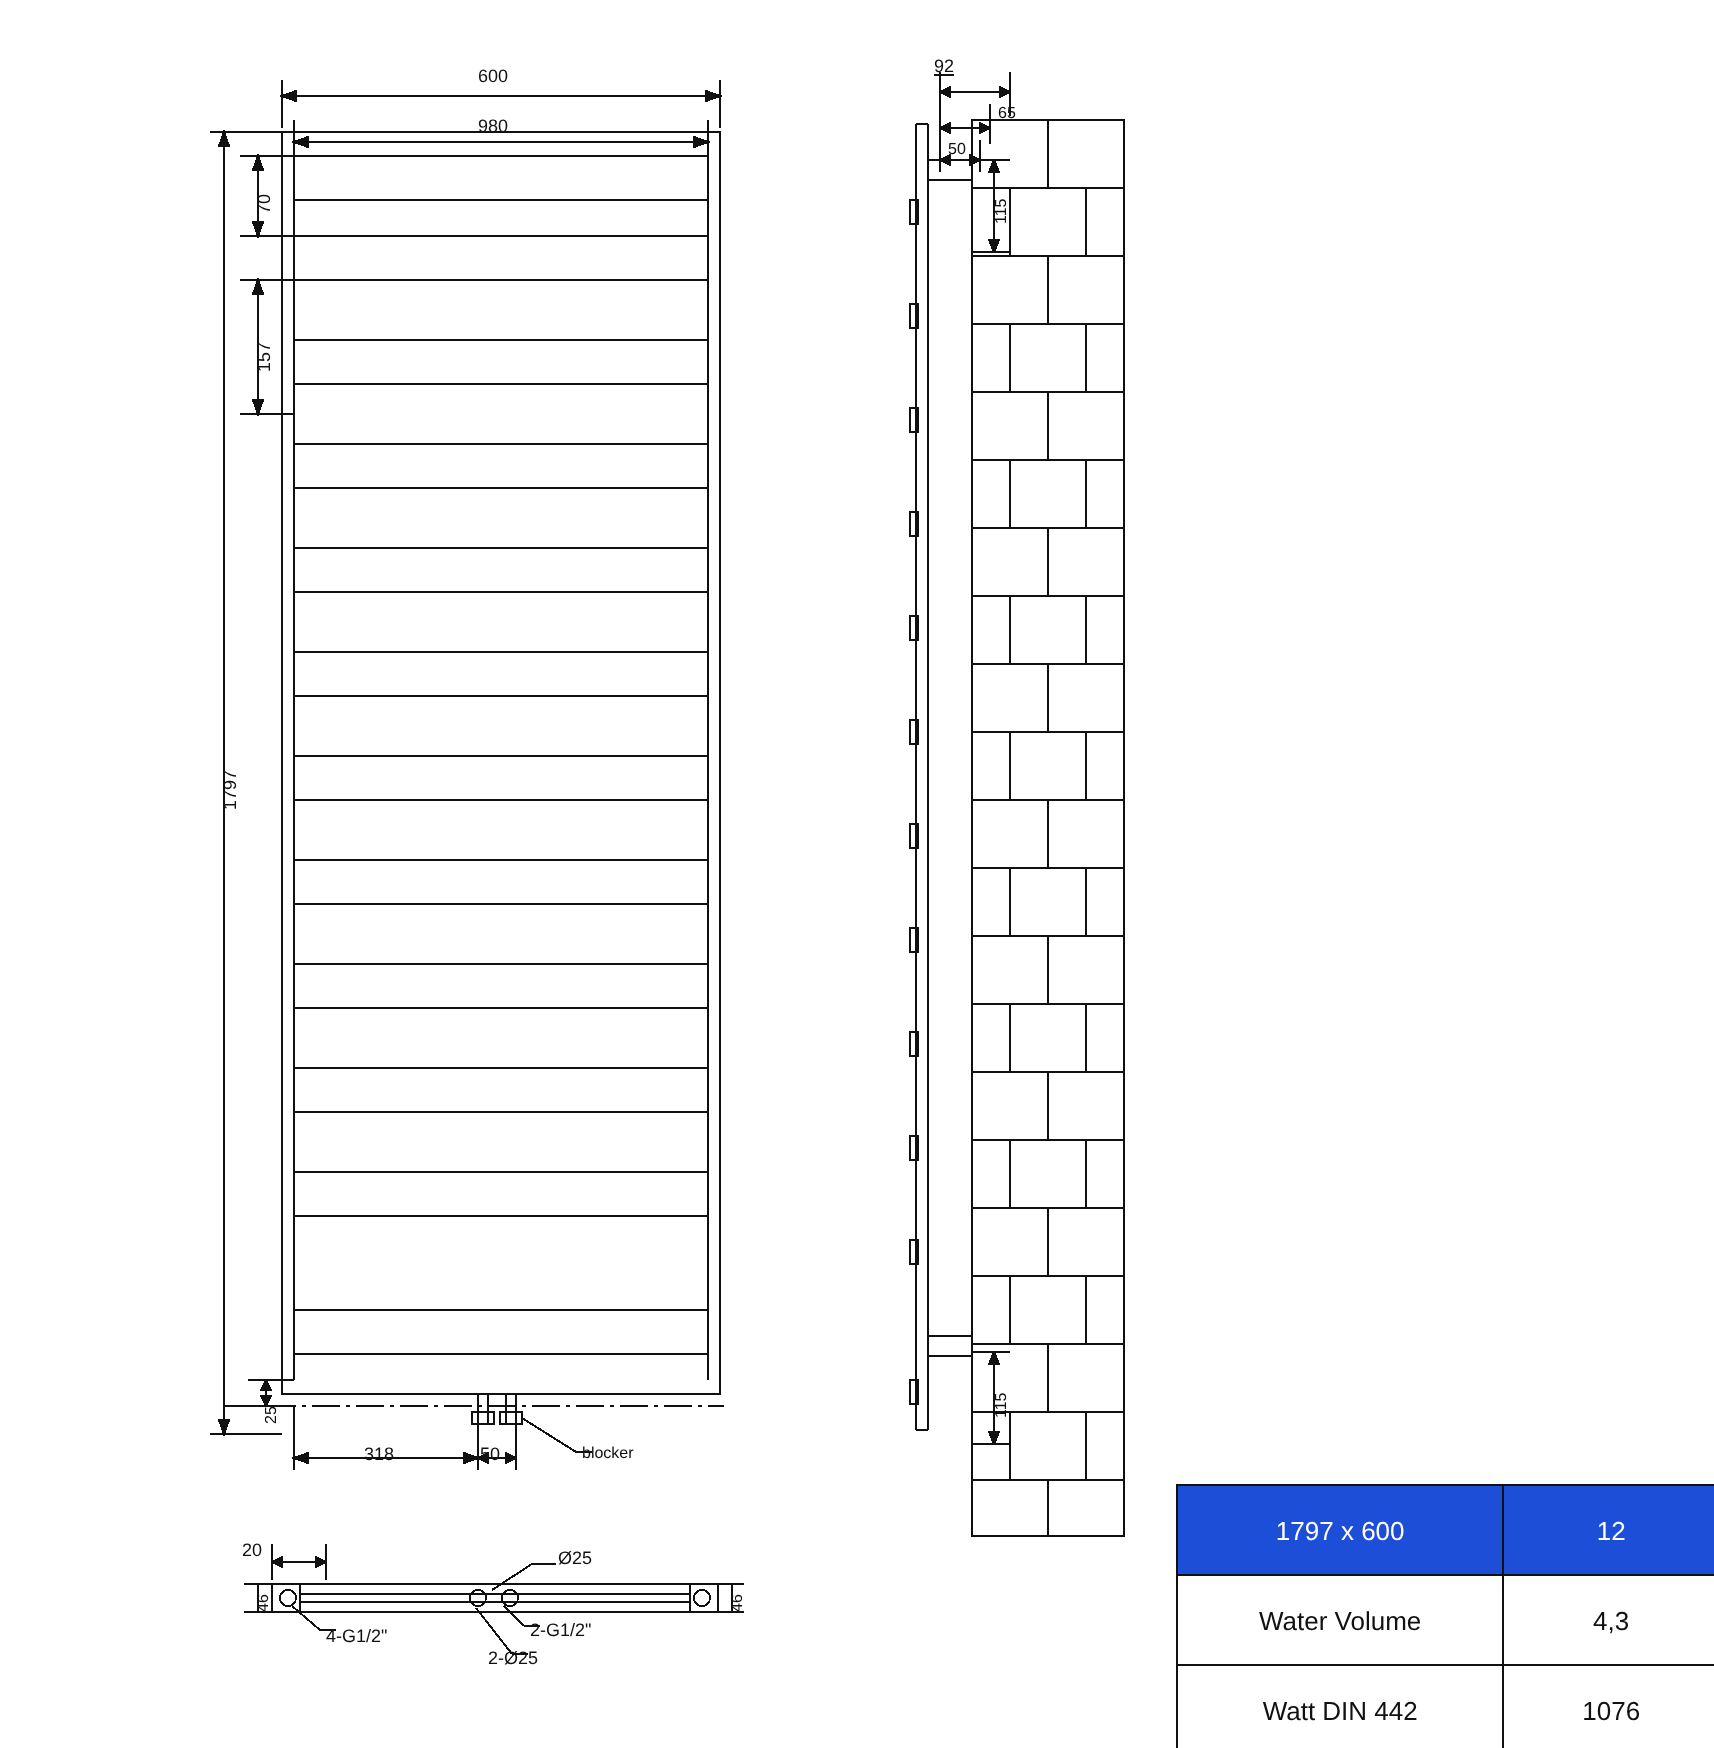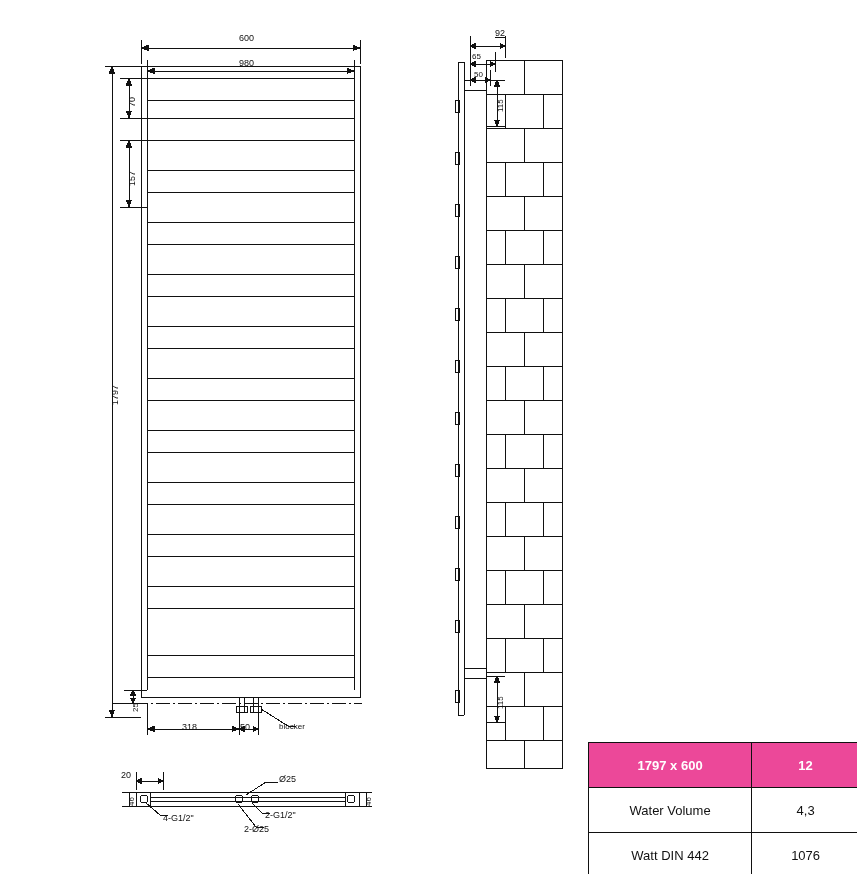--- a/index.html
+++ b/index.html
@@ -5,21 +5,21 @@
   html,body{margin:0;padding:0;background:#ffffff;}
   body{width:857px;height:874px;position:relative;font-family:"Liberation Sans",sans-serif;color:#111;overflow:hidden;}
   .stage{position:absolute;left:0;top:0;width:857px;height:874px;}
   svg.draw{position:absolute;left:0;top:0;width:857px;height:874px;}
   .lbl{position:absolute;font-size:9px;color:#111;white-space:nowrap;}
   .lbl.sm{font-size:8px;}
   .rot{transform-origin:left top;}
   
   .spec{position:absolute;left:588px;top:742px;width:272px;border-collapse:collapse;}
   .spec td{border:1px solid #111;height:44px;text-align:center;font-size:13px;padding:0;}
-  .spec tr.head td{background:#ec4899;color:#fff;font-weight:bold;font-size:13px;text-align:center;}
+  .spec tr.head td{background:#1d4ed8;color:#fff;font-weight:normal;font-size:13px;text-align:center;}
   .spec td.c1{width:164px;}
   .spec td.c2{width:108px;}
 </style>
 </head>
 <body>
 
 <div class="stage">
 
   <svg class="draw" viewBox="0 0 857 874">
     <g stroke="#111" fill="none" stroke-width="1" shape-rendering="crispEdges">
@@ -256,24 +256,24 @@
   <div class="lbl" style="left:239px;top:33px;">600</div>
   <div class="lbl" style="left:239px;top:58px;">980</div>
 
   <div class="lbl rot" style="left:127px;top:107px;transform:rotate(-90deg);">70</div>
   <div class="lbl rot" style="left:127px;top:186px;transform:rotate(-90deg);">157</div>
   <div class="lbl rot" style="left:110px;top:405px;transform:rotate(-90deg);">1797</div>
   <div class="lbl sm rot" style="left:131px;top:712px;transform:rotate(-90deg);">25</div>
 
   <div class="lbl" style="left:182px;top:722px;">318</div>
   <div class="lbl" style="left:240px;top:722px;">50</div>
-  <div class="lbl sm" style="left:279px;top:722px;">blocker</div>
-
-  <div class="lbl" style="left:495px;top:28px;text-decoration:underline;">92</div>
-  <div class="lbl sm" style="left:472px;top:52px;">65</div>
+  <div class="lbl sm" style="left:291px;top:722px;">blocker</div>
+
+  <div class="lbl" style="left:467px;top:28px;text-decoration:underline;">92</div>
+  <div class="lbl sm" style="left:499px;top:52px;">65</div>
   <div class="lbl sm" style="left:474px;top:70px;">50</div>
   <div class="lbl sm rot" style="left:496px;top:112px;transform:rotate(-90deg);">115</div>
   <div class="lbl sm rot" style="left:496px;top:709px;transform:rotate(-90deg);">115</div>
 
   <div class="lbl" style="left:121px;top:770px;">20</div>
   <div class="lbl sm rot" style="left:127px;top:806px;transform:rotate(-90deg);">46</div>
   <div class="lbl sm rot" style="left:364px;top:806px;transform:rotate(-90deg);">46</div>
   <div class="lbl" style="left:279px;top:774px;">Ø25</div>
   <div class="lbl" style="left:163px;top:813px;">4-G1/2"</div>
   <div class="lbl" style="left:265px;top:810px;">2-G1/2"</div>

